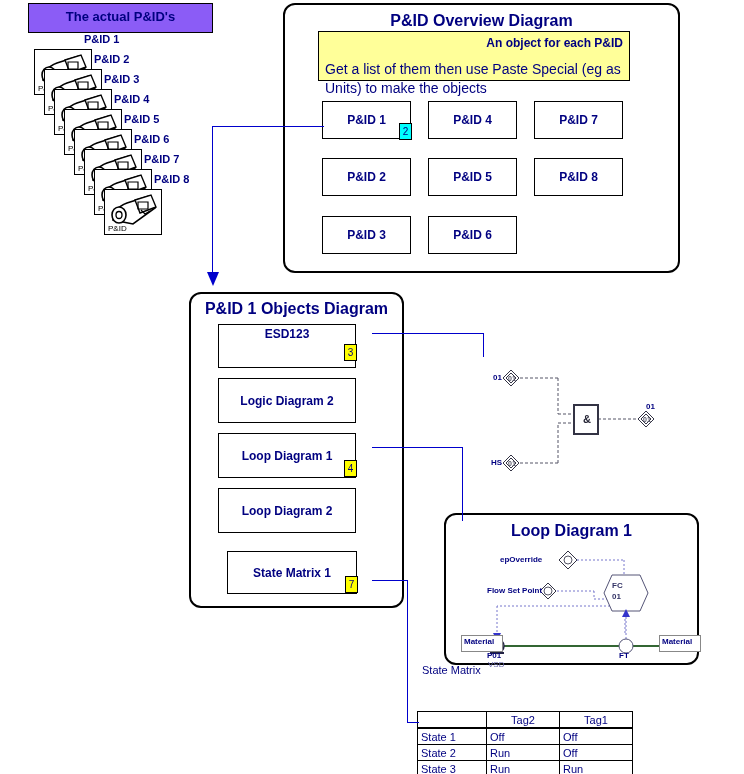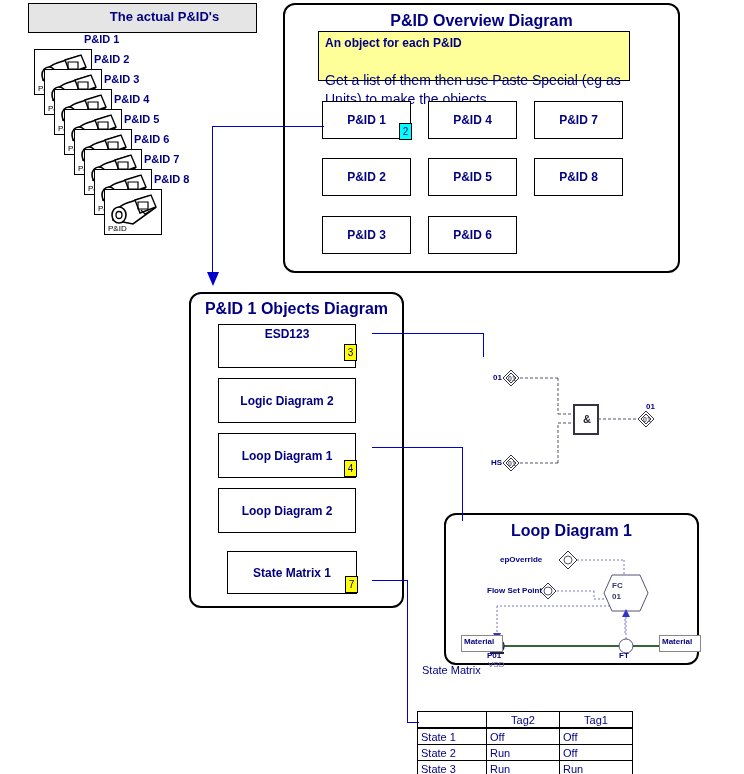--- a/index.html
+++ b/index.html
@@ -15,28 +15,27 @@
     position: relative;
     width: 744px;
     height: 774px;
     overflow: hidden;
     background: #ffffff;
   }
   .abs { position: absolute; }
 
   
   .banner {
-    background: #e5e5e5;
+    background: #8b5cf6;
     border: 1px solid #000000;
     color: #000080;
     font-weight: bold;
     font-size: 13px;
     text-align: center;
     line-height: 26px;
-    padding-left: 44px;
   }
 
   
   .pid-icon {
     width: 58px;
     height: 46px;
     background: #ffffff;
     border: 1px solid #000000;
     box-sizing: border-box;
   }
@@ -64,25 +63,25 @@
   }
 
   
   .note {
     background: #ffff99;
     border: 1px solid #000000;
     box-sizing: border-box;
     padding: 4px 6px;
   }
   .note-title {
-    text-align: left;
+    text-align: right;
     font-weight: bold;
     font-size: 12px;
     color: #000080;
-    margin-bottom: 21px;
+    margin-bottom: 10px;
   }
   .note-body {
     font-size: 14px;
     color: #000080;
     line-height: 19px;
   }
 
   
   .obj-box {
     background: #ffffff;

